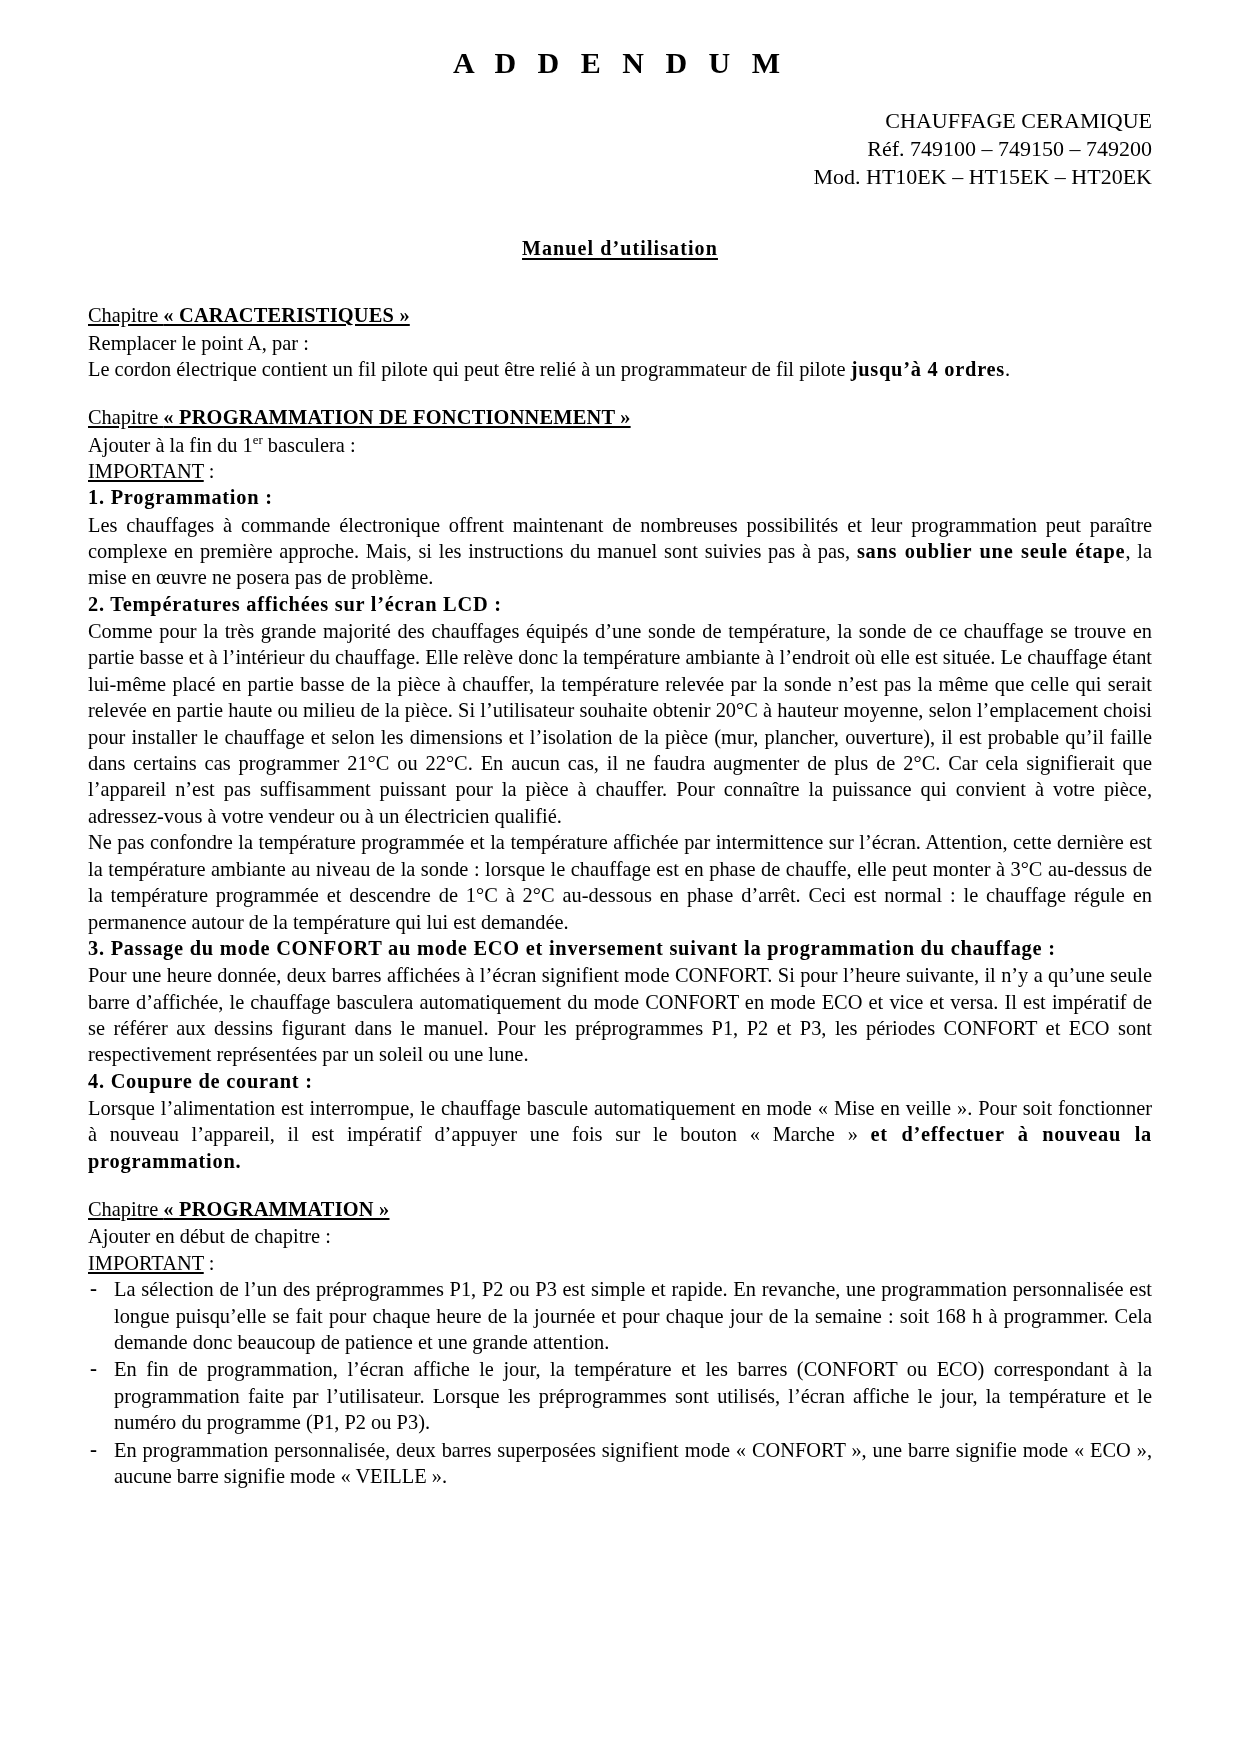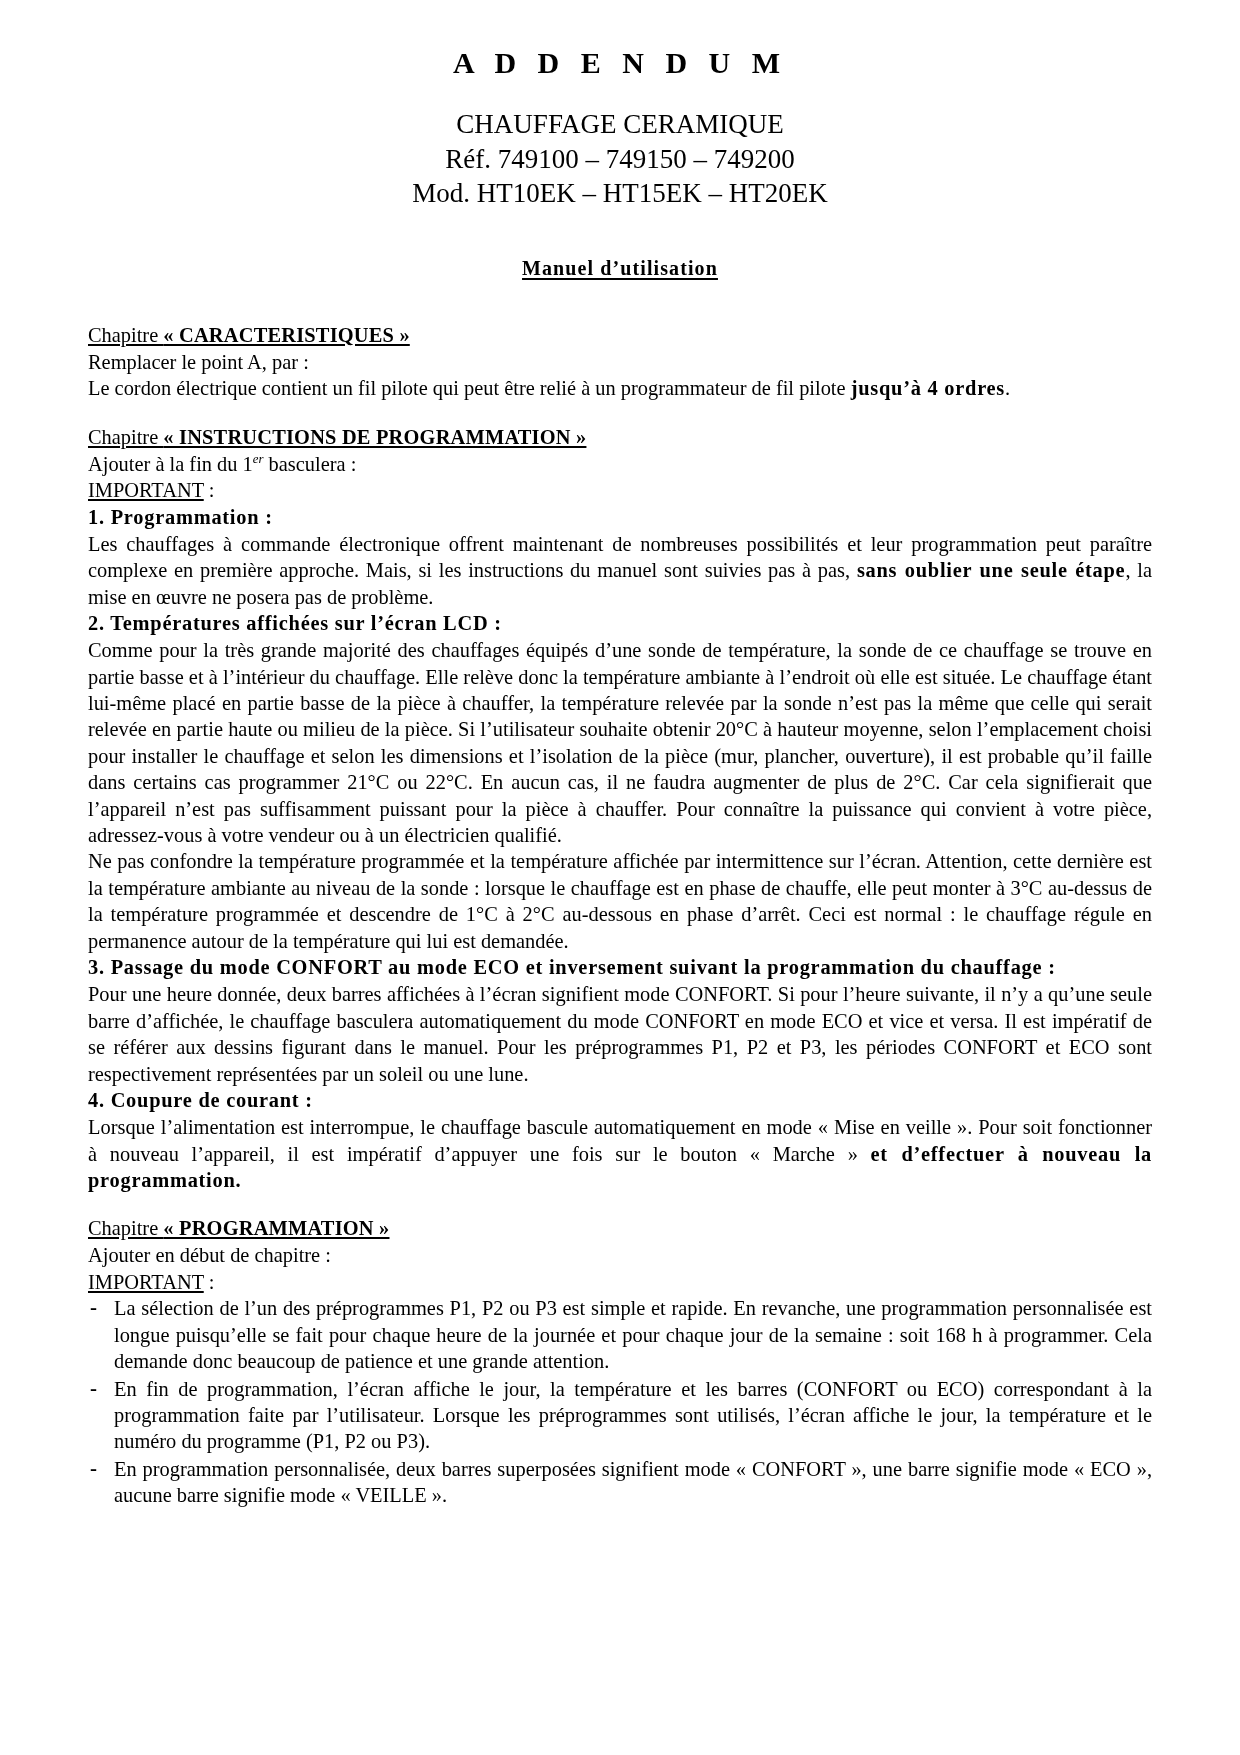--- a/index.html
+++ b/index.html
@@ -25,22 +25,22 @@
   
   .doc-title {
     text-align: center;
     font-size: 30px;
     font-weight: bold;
     letter-spacing: 7px;
     margin: 12px 0 0 0;
     line-height: 1.1;
   }
   .subtitle-block {
-    text-align: center;
-    font-size: 27px;
+    text-align: right;
+    font-size: 22px;
     line-height: 1.28;
     margin-top: 28px;
   }
   .subtitle-block div { white-space: nowrap; }
 
   .manual-heading {
     text-align: center;
     font-size: 20px;
     font-weight: bold;
     letter-spacing: 1.1px;
@@ -93,21 +93,20 @@
   .num-head {
     font-weight: bold;
     letter-spacing: 0.75px;
     margin: 0;
     line-height: 1.33;
   }
   sup {
     font-size: 0.63em;
     vertical-align: super;
     line-height: 0;
-    font-style: italic;
   }
 
   
   ul.dash-list {
     list-style: none;
     margin: 0;
     padding: 0;
   }
   ul.dash-list > li {
     position: relative;
@@ -141,21 +140,21 @@
   </div>
 
   <div class="body-area">
 
     <p class="chapter-line"><span class="u">Chapitre </span><span class="u chap-name">« CARACTERISTIQUES »</span></p>
     <p class="para flush">Remplacer le point A, par :</p>
     <p class="para flush"><span>Le cordon électrique contient un fil pilote qui peut être relié à un programmateur de fil pilote </span><b class="sp">jusqu’à 4 ordres</b><span>.</span></p>
 
     <div class="spacer-md"></div>
 
-    <p class="chapter-line"><span class="u">Chapitre </span><span class="u chap-name">« INSTRUCTIONS DE PROGRAMMATION »</span></p>
+    <p class="chapter-line"><span class="u">Chapitre </span><span class="u chap-name">« PROGRAMMATION DE FONCTIONNEMENT »</span></p>
 
     <p class="para flush"><span>Ajouter à la fin du 1</span><sup>er</sup><span> basculera :</span></p>
 
     <p class="para flush"><span class="u-plain">IMPORTANT</span><span> :</span></p>
 
     <p class="num-head">1. Programmation :</p>
     <p class="para"><span>Les chauffages à commande électronique offrent maintenant de nombreuses possibilités et leur programmation peut paraître complexe en première approche. Mais, si les instructions du manuel sont suivies pas à pas, </span><b class="sp">sans oublier une seule étape</b><span>, la mise en œuvre ne posera pas de problème.</span></p>
 
     <p class="num-head">2. Températures affichées sur l’écran LCD :</p>
     <p class="para">Comme pour la très grande majorité des chauffages équipés d’une sonde de température, la sonde de ce chauffage se trouve en partie basse et à l’intérieur du chauffage. Elle relève donc la température ambiante à l’endroit où elle est située. Le chauffage étant lui-même placé en partie basse de la pièce à chauffer, la température relevée par la sonde n’est pas la même que celle qui serait relevée en partie haute ou milieu de la pièce. Si l’utilisateur souhaite obtenir 20°C à hauteur moyenne, selon l’emplacement choisi pour installer le chauffage et selon les dimensions et l’isolation de la pièce (mur, plancher, ouverture), il est probable qu’il faille dans certains cas programmer 21°C ou 22°C. En aucun cas, il ne faudra augmenter de plus de 2°C. Car cela signifierait que l’appareil n’est pas suffisamment puissant pour la pièce à chauffer. Pour connaître la puissance qui convient à votre pièce, adressez-vous à votre vendeur ou à un électricien qualifié.</p>

